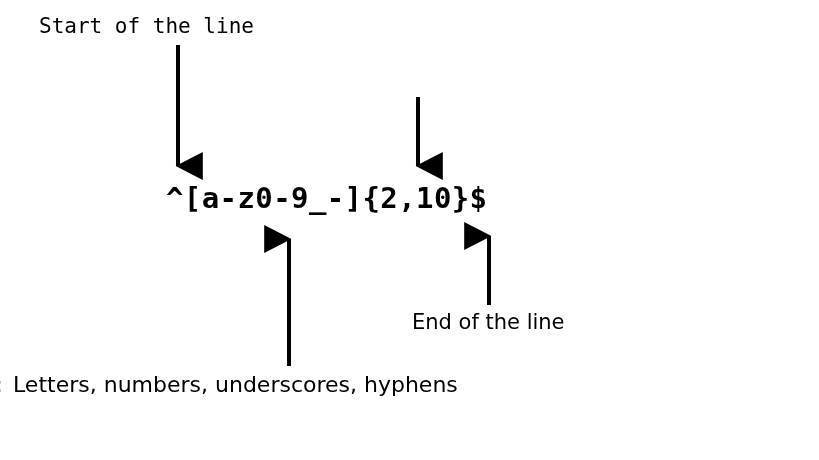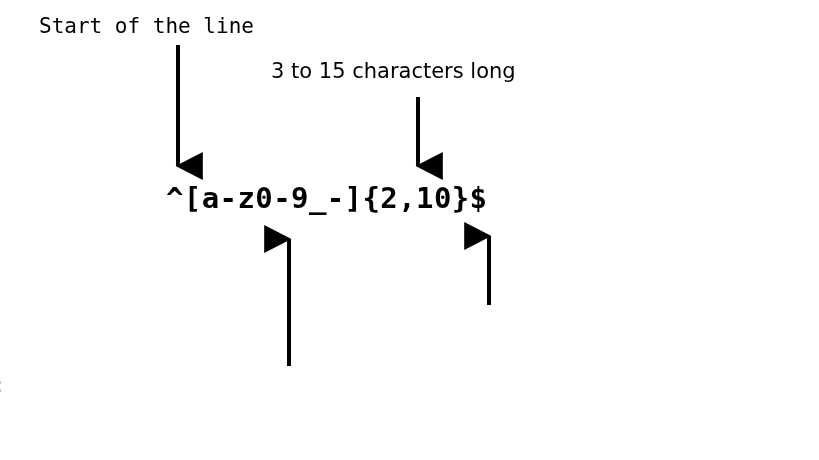--- a/index.html
+++ b/index.html
@@ -96,21 +96,22 @@
 
     <line x1="418" y1="93" x2="418" y2="162" stroke="#000000" stroke-width="4" marker-end="url(#head-down)"></line>
 
     <line x1="289" y1="362" x2="289" y2="235" stroke="#000000" stroke-width="4" marker-end="url(#head-up)"></line>
 
     <line x1="489" y1="301" x2="489" y2="232" stroke="#000000" stroke-width="4" marker-end="url(#head-up)"></line>
   </svg>
 
   <div class="lbl mono" id="label-start">Start of the line</div>
 
-  <div class="lbl sans" id="label-length">3 to 15 characters long</div>
 
   <div class="lbl mono" id="regex-pattern">^[a-z0-9_-]{2,10}$</div>
 
+  <div class="lbl sans" id="label-end">End of the line</div>
 
   <div class="lbl sans" id="clipped-glyph">:</div>
 
+  <div class="lbl sans" id="label-charclass">Letters, numbers, underscores, hyphens</div>
 
 </div>
 
 </body></html>

